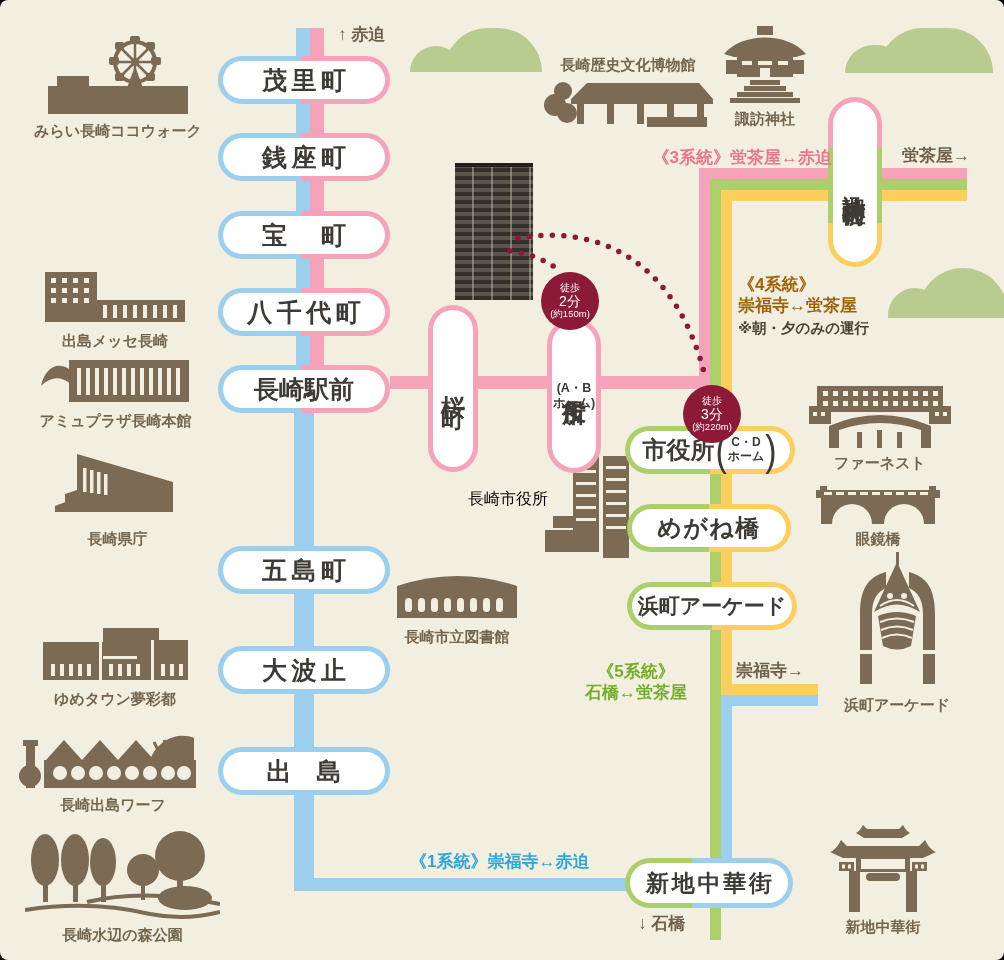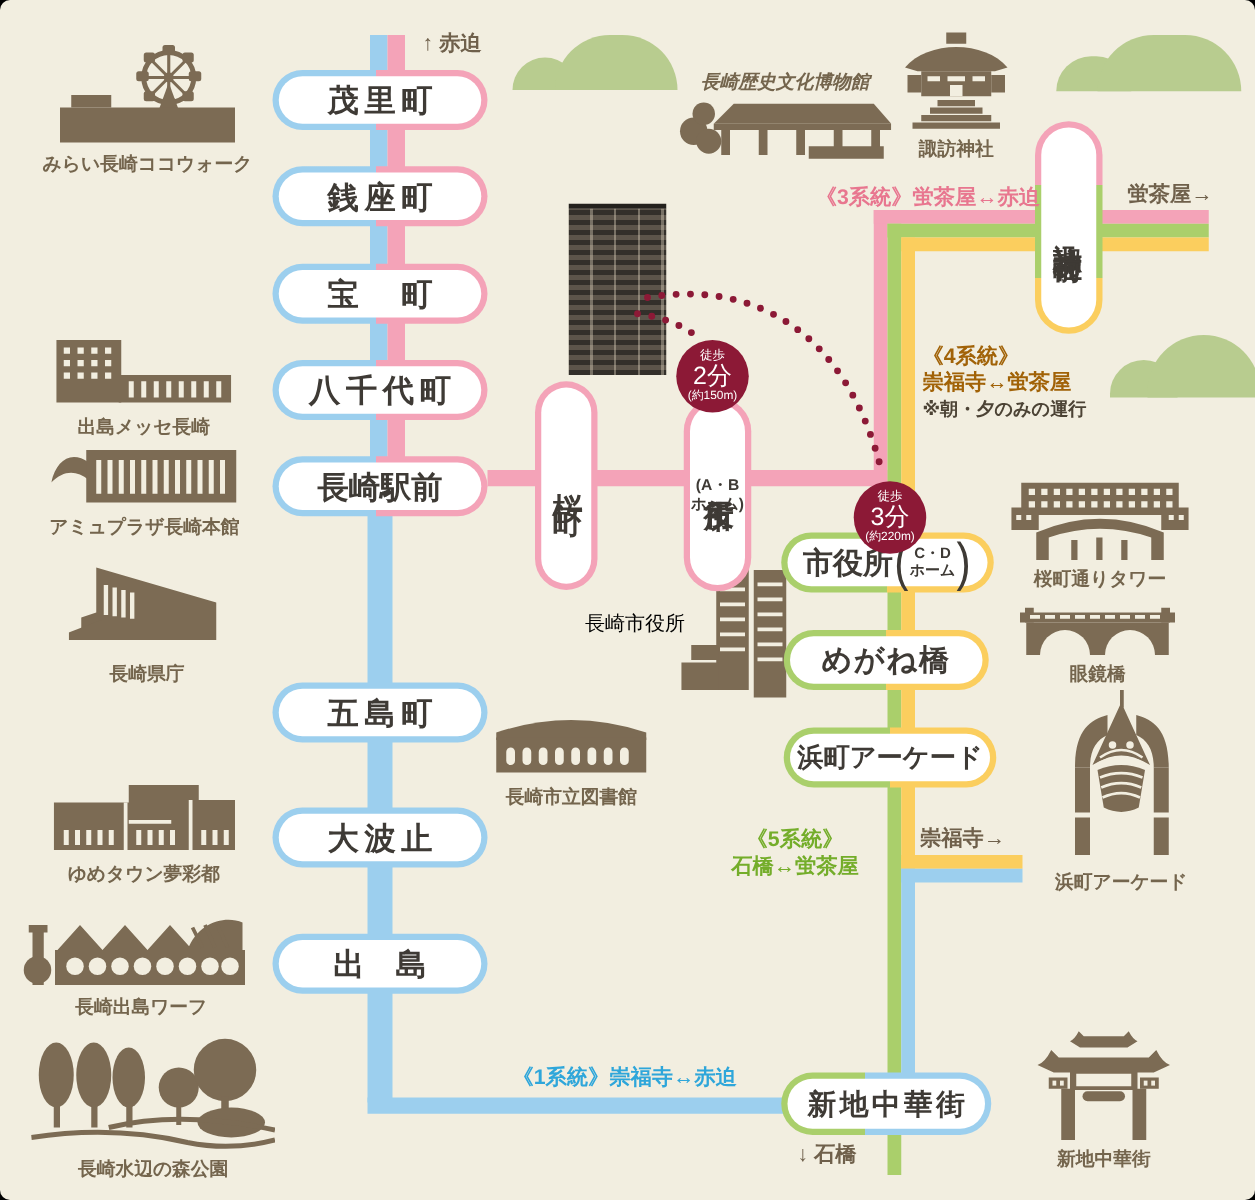--- a/index.html
+++ b/index.html
@@ -7,21 +7,21 @@
   #map{position:relative;width:1004px;height:960px;background:#f2eee0;border-radius:8px;overflow:hidden;}
   .line{position:absolute;z-index:1;}
   .c-pink{background:#f4a3b8;} .c-blue{background:#9ccfee;} .c-green{background:#aacf6b;} .c-yellow{background:#fbce5e;}
   .pill{position:absolute;border-radius:999px;padding:5px;box-sizing:border-box;display:flex;z-index:3;}
   .pill .in{flex:1;background:#fff;border-radius:999px;display:flex;align-items:center;justify-content:center;font-weight:bold;color:#3e3a35;}
   .h-pill .in{font-size:25px;}
   .sp .in{letter-spacing:.18em;text-indent:.18em;}
   .v-pill .in{flex-direction:column;}
   .vtxt{writing-mode:vertical-rl;text-orientation:upright;font-weight:bold;color:#3e3a35;}
   .badge{position:absolute;width:58px;height:58px;border-radius:50%;background:#8c1936;color:#fff;display:flex;flex-direction:column;align-items:center;justify-content:center;z-index:5;text-align:center;line-height:1.05;font-weight:normal;}
-  .badge .b1{font-size:10px;} .badge .b2{font-size:20px;} .badge .b3{font-size:9.5px;}
+  .badge .b1{font-size:10px;} .badge .b2{font-size:14px;} .badge .b3{font-size:9.5px;}
   .rlabel{position:absolute;font-weight:bold;font-size:17px;z-index:4;white-space:nowrap;line-height:1.25;}
   .dir{position:absolute;font-weight:bold;font-size:17px;color:#6f604b;z-index:4;white-space:nowrap;}
   .lm{position:absolute;display:flex;flex-direction:column;align-items:center;z-index:2;}
   .lm .cap{margin-top:6px;font-size:15px;font-weight:bold;color:#74654d;white-space:nowrap;text-align:center;}
   .dome{position:absolute;background:#b8cc8f;z-index:0;}
   .dots{position:absolute;left:0;top:0;z-index:4;}
   .dotpath{fill:none;stroke:#8c1936;stroke-width:5.5;stroke-dasharray:0 11.5;stroke-linecap:round;}
   .plat{display:flex;flex-direction:column;font-size:12.5px;line-height:1.15;font-weight:bold;color:#3e3a35;text-align:center;}
   .pp{font-size:34px;font-weight:normal;transform:scaleY(1.25);padding:0 1px;color:#3e3a35;}
   .tower{position:absolute;left:455px;top:163px;width:78px;height:133px;z-index:2;
@@ -318,21 +318,21 @@
         <ellipse cx="160" cy="76" rx="27" ry="12"></ellipse>
       </g>
       <g class="sb" stroke-width="4">
           <path d="M62 80 Q120 66 195 82"></path>
           <path d="M0 88 Q65 78 125 92 Q160 99 195 90"></path>
         </g>
     </svg>
     <div class="cap">長崎水辺の森公園</div>
   </div>
 
-  <div class="lm" style="left:528px;top:56px;width:200px;font-style:italic;">
+  <div class="lm" style="left:528px;top:56px;width:200px;">
     <div class="cap" style="margin:0 0 4px 0;">長崎歴史文化博物館</div>
     <svg width="170" height="52" viewBox="0 0 170 52">
       <g class="dk">
           <circle cx="12" cy="26" r="11"></circle>
           <circle cx="20" cy="12" r="9"></circle>
           <circle cx="24" cy="34" r="10"></circle>
         </g>
       <path class="dk" d="M28 20 L44 4 L156 4 L170 20 Z"></path>
       <rect class="dk" x="28" y="20" width="142" height="5"></rect>
       <g class="dk">
@@ -445,21 +445,21 @@
           <rect x="126" y="26" width="4" height="4"></rect>
           <rect x="134" y="26" width="4" height="4"></rect>
         </g>
       <path class="dk" d="M20 62 L20 40 Q71 18 122 40 L122 62 L112 62 L112 44 Q71 30 30 44 L30 62 Z"></path>
       <g class="dk">
           <rect x="48" y="46" width="5" height="16"></rect>
           <rect x="68" y="44" width="5" height="18"></rect>
           <rect x="88" y="46" width="5" height="16"></rect>
         </g>
     </svg>
-    <div class="cap">桜町通りタワー</div>
+    <div class="cap">ファーネスト</div>
   </div>
 
   <div class="lm" style="left:814px;top:486px;width:128px;">
     <svg width="124" height="38" viewBox="0 0 124 38">
       <rect class="dk" x="4" y="0" width="7" height="12"></rect>
         <rect class="dk" x="113" y="0" width="7" height="12"></rect>
       <rect class="dk" x="0" y="4" width="124" height="8"></rect>
       <g class="lt">
           <rect x="8" y="6" width="8" height="3"></rect>
           <rect x="20" y="6" width="8" height="3"></rect>

